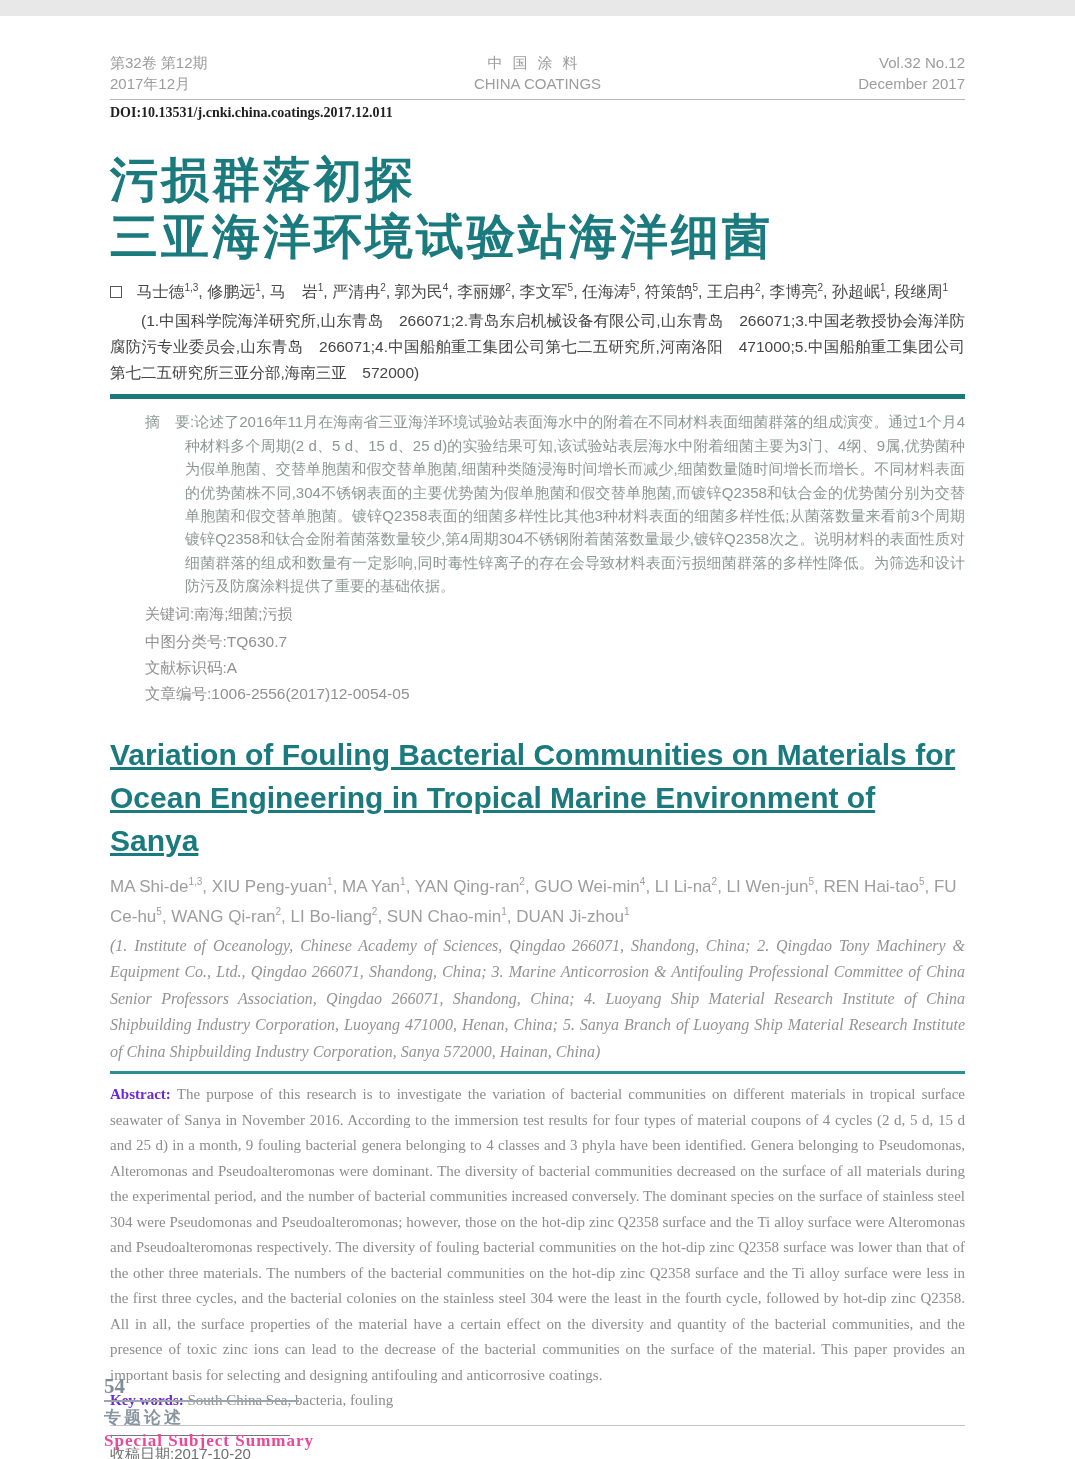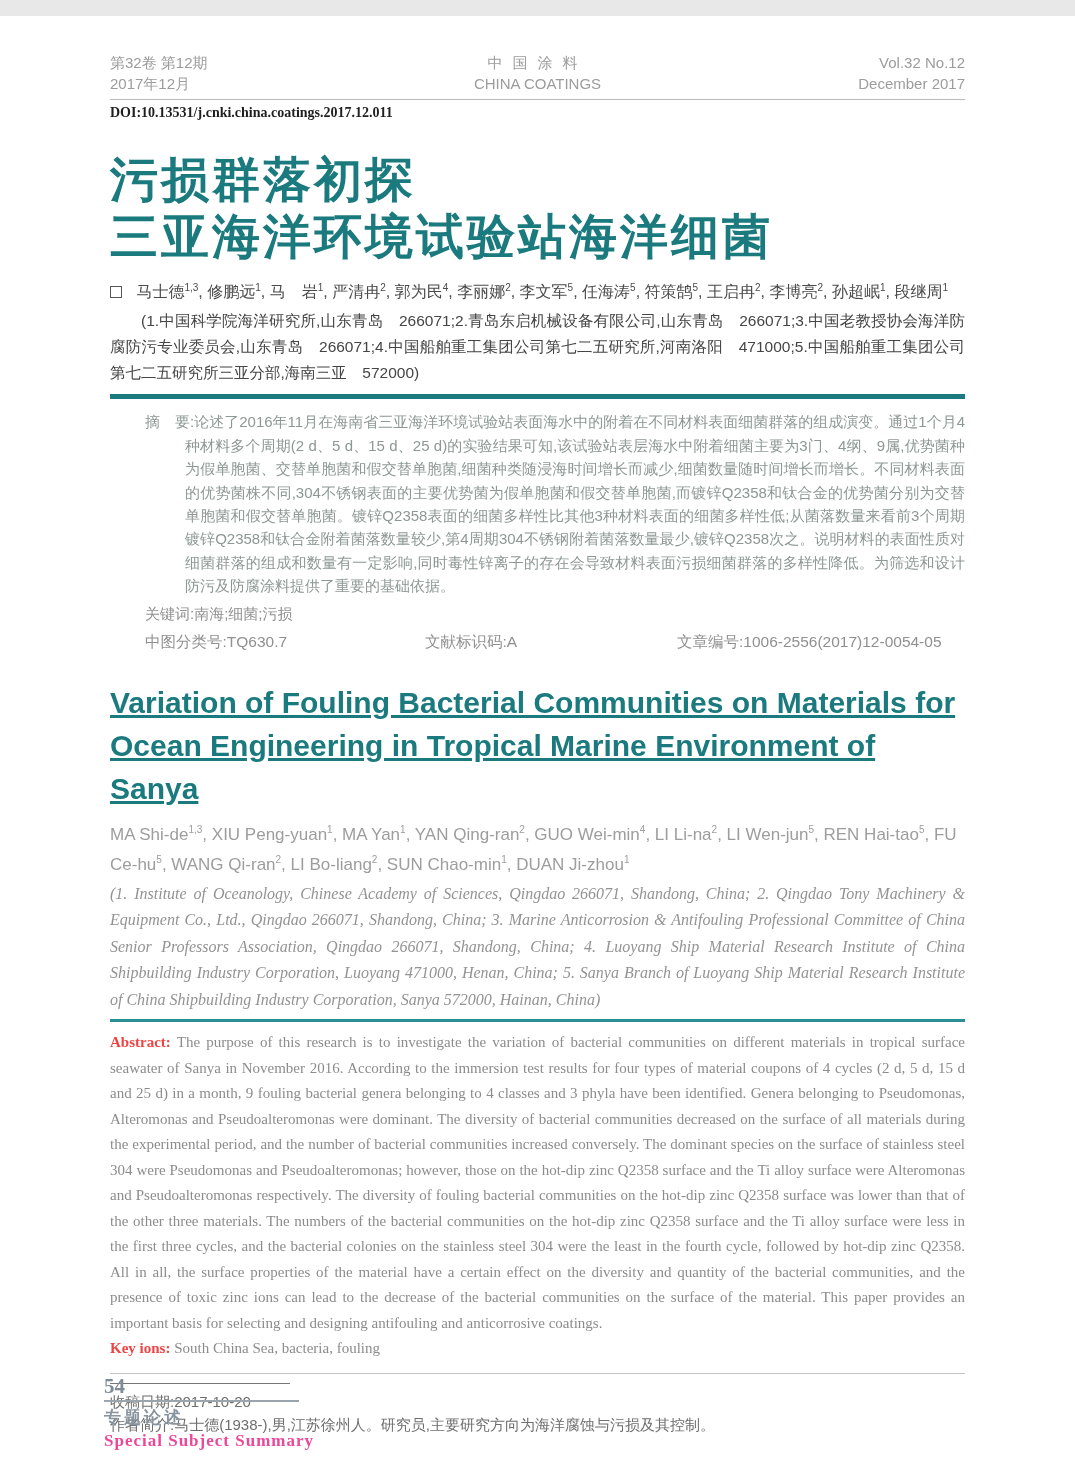--- a/index.html
+++ b/index.html
@@ -42,41 +42,41 @@
     text-indent: 2em; text-align: justify;
   }
   .teal-bar { margin-top: 8px; height: 5px; background: #1a7a7e; }
   
   .abs-cn {
     margin-top: 11px; margin-left: 75px;
     text-indent: -40px;
     color: #8d9894; font-size: 15px; line-height: 23.4px; text-align: justify;
   }
   .kw-cn { margin-top: 4px; margin-left: 35px; color: #909090; font-size: 15px; line-height: 24px; }
-  .meta-row { margin-top: 3px; margin-left: 35px; display: flex; color: #909090; font-size: 15.5px; line-height: 26px; }
+  .meta-row { margin-top: 3px; margin-left: 35px; display: flex; color: #909090; font-size: 15.5px; line-height: 26px; flex-direction: column; }
   .meta-row .m1 { width: 280px; } .meta-row .m2 { width: 252px; }
   
   .title-en {
     margin-top: 26px; color: #1a7a7e; font-weight: bold;
     font-size: 30px; line-height: 43px; font-family: "Liberation Sans", sans-serif; text-decoration: underline;
   }
   
   .authors-en { margin-top: 8px; color: #9d9d9d; font-size: 17px; line-height: 25px; }
   
   .affil-en {
     margin-top: 4px; color: #939393; font-style: italic;
     font-family: "Liberation Serif", serif; font-size: 16px; line-height: 26.5px; text-align: justify;
   }
   .teal-line { margin-top: 6px; height: 3px; background: #2a8f93; }
   
   .abs-en {
     margin-top: 8px; color: #8c8c8c;
     font-family: "Liberation Serif", serif; font-size: 15px; line-height: 25.5px; text-align: justify;
   }
-  .abs-en .lbl, .kw-en .lbl { font-weight: bold; color: #ef4444; }
+  .abs-en .lbl, .kw-en .lbl { font-weight: bold; color: #6d28d9; }
   .kw-en { color: #8c8c8c; font-family: "Liberation Serif", serif; font-size: 15px; line-height: 25.5px; }
   .gray-line { margin-top: 11px; border-top: 1px solid #c4c4c4; }
   
   .footnote { margin-top: 9px; }
   .fn-rule { width: 180px; border-top: 1px solid #777; margin-bottom: 6px; }
   .fn-line { color: #6e6e6e; font-size: 15px; line-height: 23px; }
   
   .page-footer { position: absolute; left: 104px; bottom: 24px; width: 855px; font-family: "Liberation Serif", serif; }
   .pageno { font-size: 21px; font-weight: bold; color: #7f8c96; }
   .pageno-rule { width: 195px; border-top: 2px solid #9aa5ad; margin-top: 1px; }
@@ -188,21 +188,21 @@
     
       <span class="au"><span>DUAN Ji-zhou</span><sup>1</sup><span></span></span>
     </div>
 
   <p class="affil-en">(1. Institute of Oceanology, Chinese Academy of Sciences, Qingdao 266071, Shandong, China; 2. Qingdao Tony Machinery &amp; Equipment Co., Ltd., Qingdao 266071, Shandong, China; 3. Marine Anticorrosion &amp; Antifouling Professional Committee of China Senior Professors Association, Qingdao 266071, Shandong, China; 4. Luoyang Ship Material Research Institute of China Shipbuilding Industry Corporation, Luoyang 471000, Henan, China; 5. Sanya Branch of Luoyang Ship Material Research Institute of China Shipbuilding Industry Corporation, Sanya 572000, Hainan, China)</p>
 
   <div class="teal-line"></div>
 
   <p class="abs-en"><span class="lbl">Abstract:</span><span> The purpose of this research is to investigate the variation of bacterial communities on different materials in tropical surface seawater of Sanya in November 2016. According to the immersion test results for four types of material coupons of 4 cycles (2 d, 5 d, 15 d and 25 d) in a month, 9 fouling bacterial genera belonging to 4 classes and 3 phyla have been identified. Genera belonging to Pseudomonas, Alteromonas and Pseudoalteromonas were dominant. The diversity of bacterial communities decreased on the surface of all materials during the experimental period, and the number of bacterial communities increased conversely. The dominant species on the surface of stainless steel 304 were Pseudomonas and Pseudoalteromonas; however, those on the hot-dip zinc Q2358 surface and the Ti alloy surface were Alteromonas and Pseudoalteromonas respectively. The diversity of fouling bacterial communities on the hot-dip zinc Q2358 surface was lower than that of the other three materials. The numbers of the bacterial communities on the hot-dip zinc Q2358 surface and the Ti alloy surface were less in the first three cycles, and the bacterial colonies on the stainless steel 304 were the least in the fourth cycle, followed by hot-dip zinc Q2358. All in all, the surface properties of the material have a certain effect on the diversity and quantity of the bacterial communities, and the presence of toxic zinc ions can lead to the decrease of the bacterial communities on the surface of the material. This paper provides an important basis for selecting and designing antifouling and anticorrosive coatings.</span></p>
 
-  <p class="kw-en"><span class="lbl">Key ions:</span><span> South China Sea, bacteria, fouling</span></p>
+  <p class="kw-en"><span class="lbl">Key words:</span><span> South China Sea, bacteria, fouling</span></p>
 
   <div class="gray-line"></div>
 
   <div class="footnote">
     <div class="fn-rule"></div>
     <div class="fn-line">收稿日期:2017-10-20</div>
     <div class="fn-line">作者简介:马士德(1938-),男,江苏徐州人。研究员,主要研究方向为海洋腐蚀与污损及其控制。</div>
   </div>
 
   <div class="page-footer">

